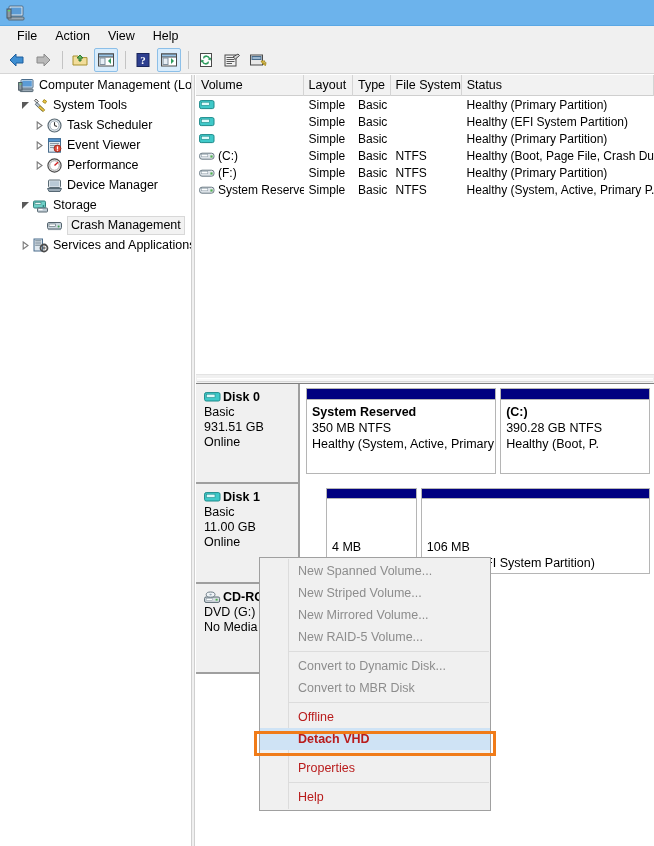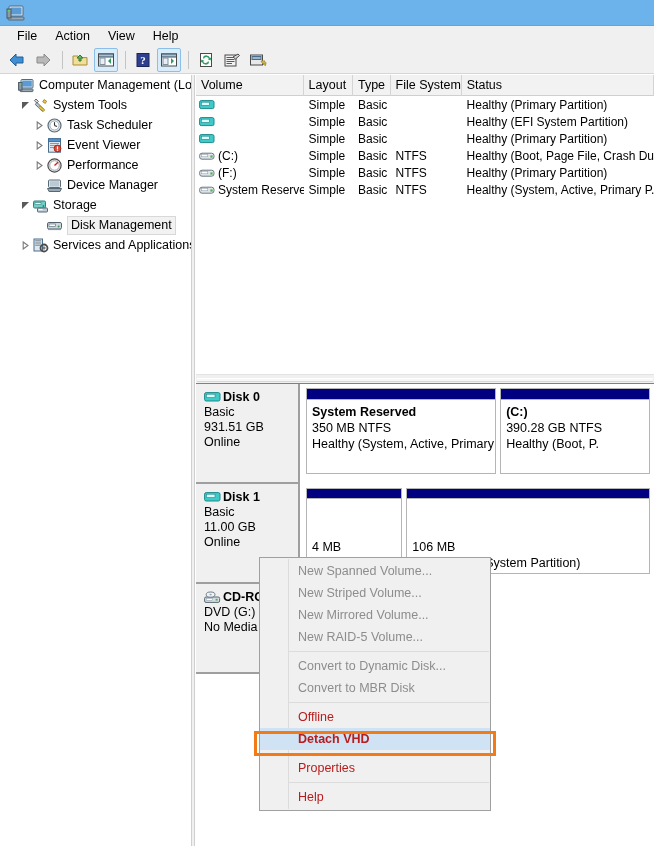--- a/index.html
+++ b/index.html
@@ -340,21 +340,21 @@
           <span class="tlabel">Storage</span>
         </div>
         <div class="treerow selected" style="padding-left: 32px;">
           <span class="exp"></span>
           <span class="tico"><svg width="17" height="17" viewBox="0 0 17 17">
               <rect x="1.5" y="5.5" width="14" height="6.5" rx="1.4" fill="#cdd8e0" stroke="#53626c"></rect>
               <rect x="3" y="7" width="6.4" height="2.4" fill="#fafcfd" stroke="#53626c" stroke-width="0.6"></rect>
               <circle cx="12.6" cy="9.6" r="1" fill="#3a9c4a"></circle>
               <path d="M2 12.6 h13" stroke="#8a98a2"></path>
             </svg></span>
-          <span class="tlabel">Disk Management</span>
+          <span class="tlabel">Crash Management</span>
         </div>
         <div class="treerow" style="padding-left: 18px;">
           <span class="exp">
             <svg width="9" height="9" viewBox="0 0 9 9">
               <path d="M2.2 1 L7 4.5 L2.2 8 Z" fill="none" stroke="#7a7a7a" stroke-width="1.1"></path>
             </svg>
           </span>
           <span class="tico"><svg width="17" height="17" viewBox="0 0 17 17">
               <rect x="2" y="2" width="8.5" height="12" fill="#dfe8ef" stroke="#4a6d8c"></rect>
               <rect x="3.2" y="3.2" width="6" height="1.2" fill="#7e8e9a"></rect>
@@ -509,21 +509,21 @@
                     <rect x="0.6" y="1.6" width="15.4" height="8.4" rx="1.6" fill="#3fc9c9" stroke="#1d8a8a"></rect>
                     <rect x="2.4" y="3.2" width="8.6" height="3.4" fill="#ddfafa" stroke="#1d8a8a" stroke-width="0.6"></rect>
                   </svg></span>
                 <span>Disk 1</span>
               </div>
               <div class="dline">Basic</div>
               <div class="dline">11.00 GB</div>
               <div class="dline">Online</div>
             </div>
             <div class="diskbody">
-              <div class="part" style="width: 100px; height: 86px;">
+              <div class="part" style="width: 100px; height: 86px; margin-left: 20px;">
                 <div class="pbar"></div>
                 <div class="pbody" style="padding-top: 40px;">
                   <div>4 MB</div>
                   <div>Healthy (Primar</div>
                 </div>
               </div>
               <div class="part" style="width: 253px; height: 86px;">
                 <div class="pbar"></div>
                 <div class="pbody" style="padding-top: 40px;">
                   <div>106 MB</div>

